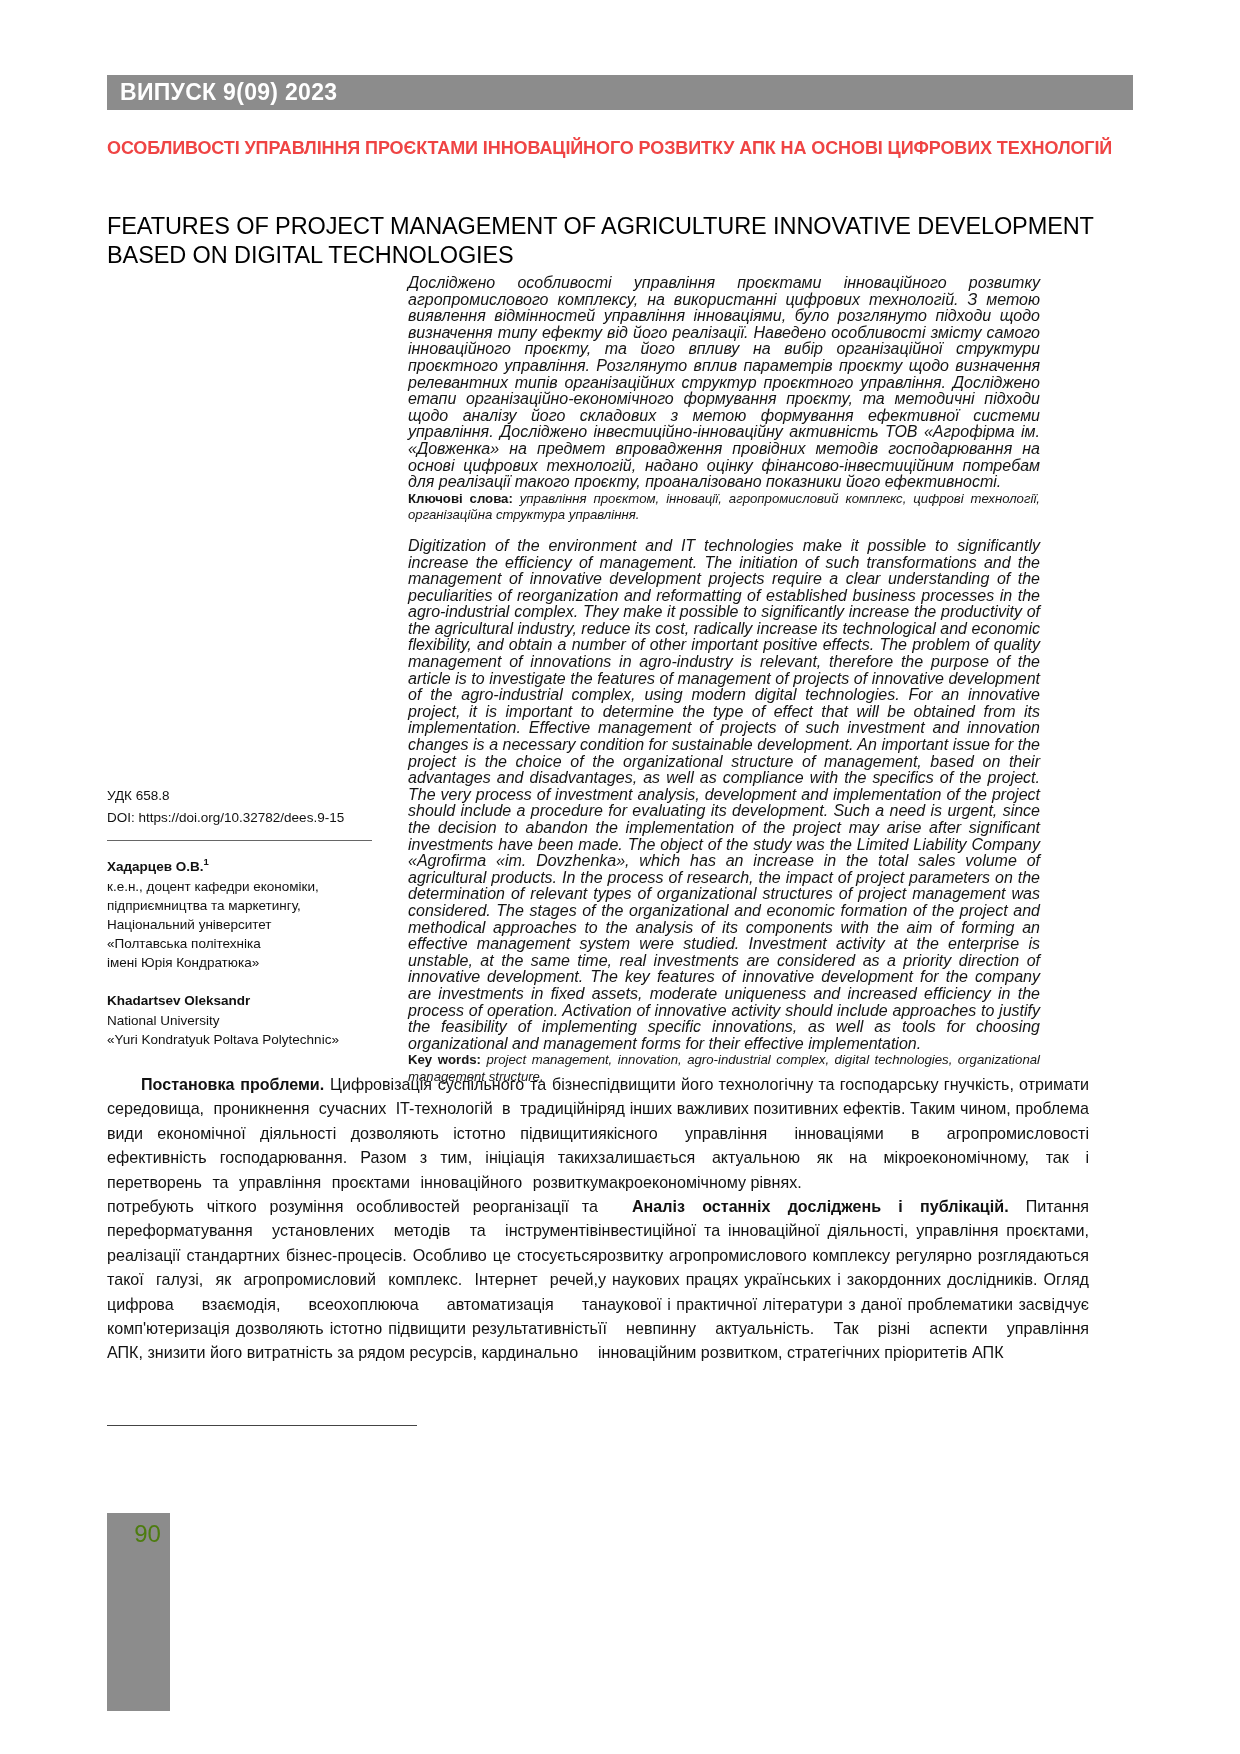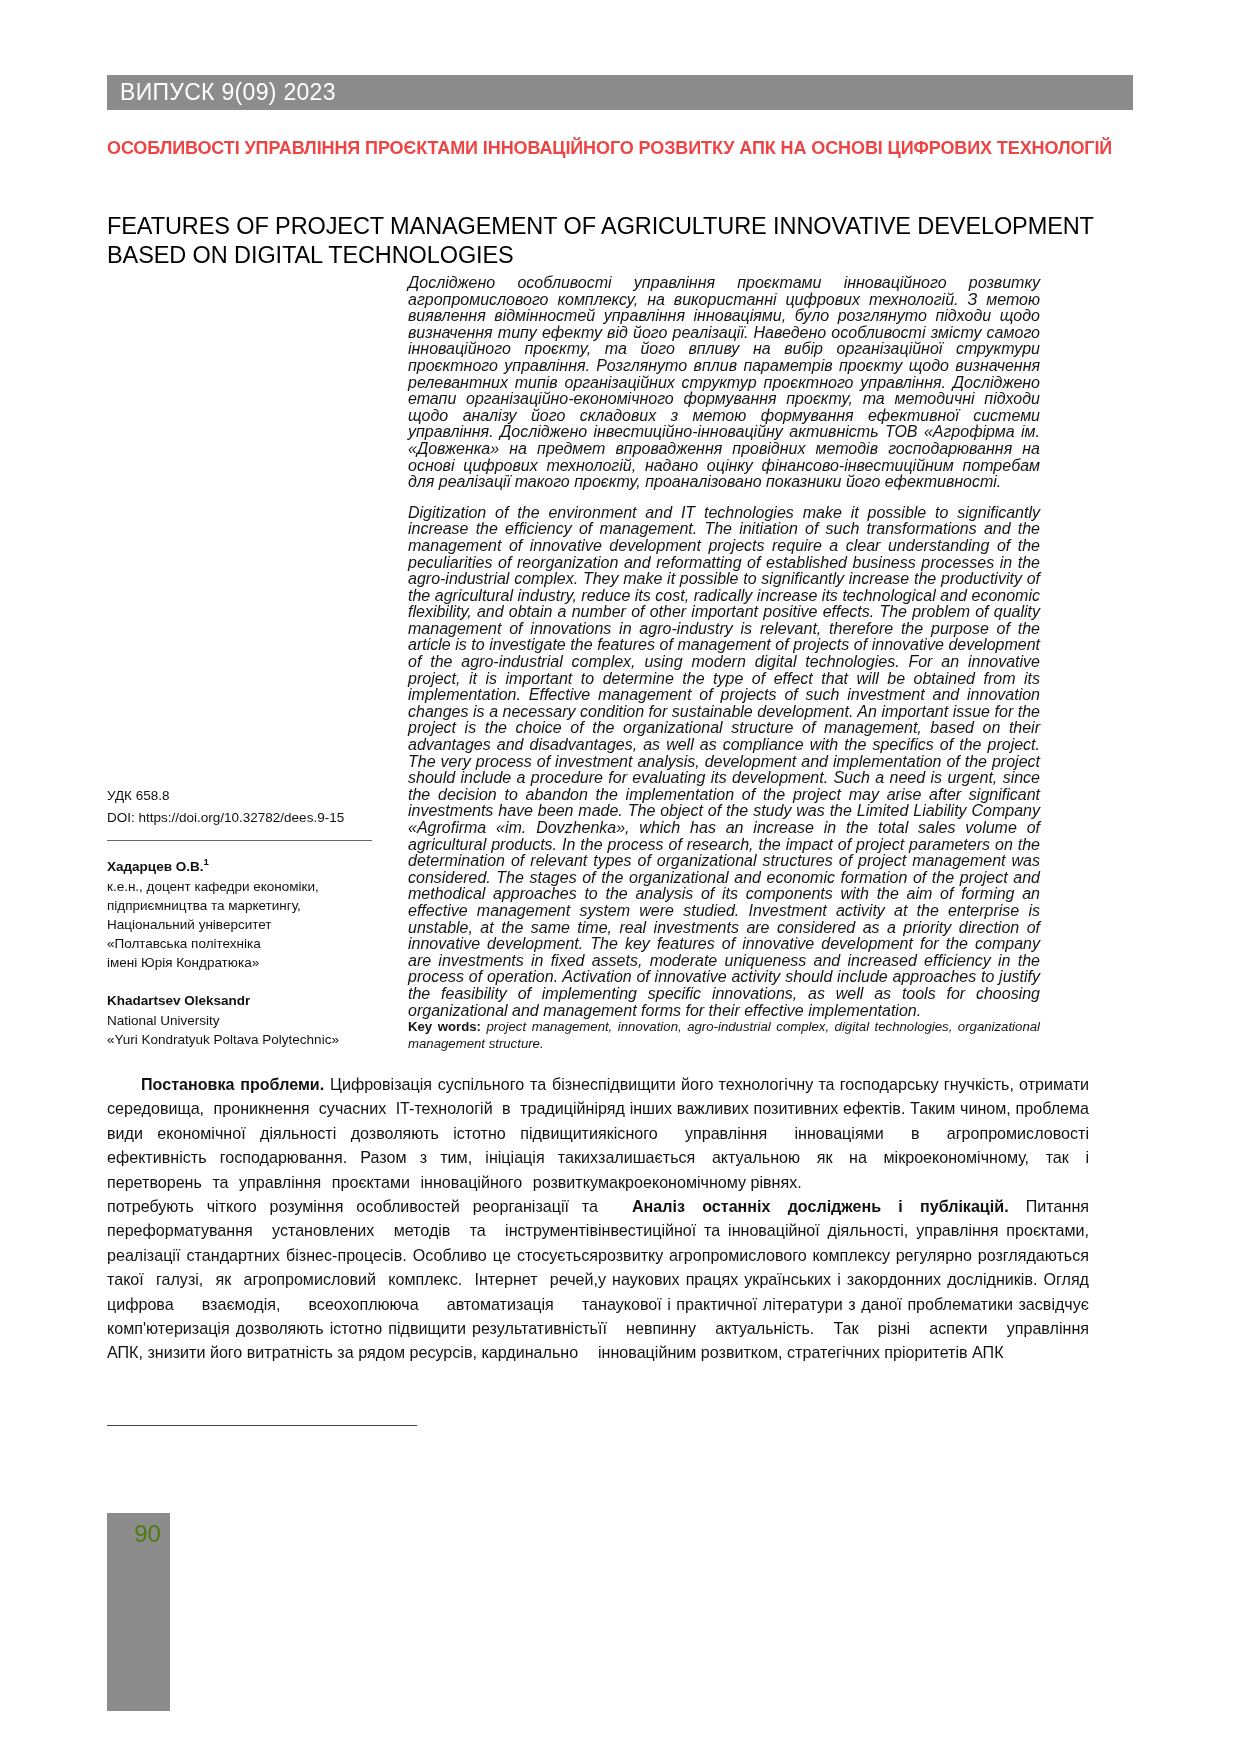--- a/index.html
+++ b/index.html
@@ -28,21 +28,21 @@
     top: 75px;
     width: 1026px;
     height: 35px;
     background: #8c8c8c;
   }
   .issue-bar-text {
     position: absolute;
     left: 13px;
     top: 4px;
     font-size: 23px;
-    font-weight: normal;
+    font-weight: bold;
     color: #ffffff;
     letter-spacing: 0.3px;
     white-space: nowrap;
   }
 
   
   .title-uk {
     position: absolute;
     left: 107px;
     top: 122px;
@@ -215,20 +215,21 @@
     <p class="meta-line">«Полтавська політехніка</p>
     <p class="meta-line">імені Юрія Кондратюка»</p>
     <div class="meta-gap"></div>
     <p class="meta-name">Khadartsev Oleksandr</p>
     <p class="meta-line">National University</p>
     <p class="meta-line">«Yuri Kondratyuk Poltava Polytechnic»</p>
   </div>
 
   <div class="abstract-col">
     <p class="abs-p">Досліджено особливості управління проєктами інноваційного розвитку агропромислового комплексу, на використанні цифрових технологій. З метою виявлення відмінностей управління інноваціями, було розглянуто підходи щодо визначення типу ефекту від його реалізації. Наведено особливості змісту самого інноваційного проєкту, та його впливу на вибір організаційної структури проєктного управління. Розглянуто вплив параметрів проєкту щодо визначення релевантних типів організаційних структур проєктного управління. Досліджено етапи організаційно-економічного формування проєкту, та методичні підходи щодо аналізу його складових з метою формування ефективної системи управління. Досліджено інвестиційно-інноваційну активність ТОВ «Агрофірма ім. «Довженка» на предмет впровадження провідних методів господарювання на основі цифрових технологій, надано оцінку фінансово-інвестиційним потребам для реалізації такого проєкту, проаналізовано показники його ефективності.</p>
+    <p class="abs-kw"><b>Ключові слова:</b><span> управління проєктом, інновації, агропромисловий комплекс, цифрові технології, організаційна структура управління.</span></p>
     <div class="abs-spacer"></div>
     <p class="abs-p">Digitization of the environment and IT technologies make it possible to significantly increase the efficiency of management. The initiation of such transformations and the management of innovative development projects require a clear understanding of the peculiarities of reorganization and reformatting of established business processes in the agro-industrial complex. They make it possible to significantly increase the productivity of the agricultural industry, reduce its cost, radically increase its technological and economic flexibility, and obtain a number of other important positive effects. The problem of quality management of innovations in agro-industry is relevant, therefore the purpose of the article is to investigate the features of management of projects of innovative development of the agro-industrial complex, using modern digital technologies. For an innovative project, it is important to determine the type of effect that will be obtained from its implementation. Effective management of projects of such investment and innovation changes is a necessary condition for sustainable development. An important issue for the project is the choice of the organizational structure of management, based on their advantages and disadvantages, as well as compliance with the specifics of the project. The very process of investment analysis, development and implementation of the project should include a procedure for evaluating its development. Such a need is urgent, since the decision to abandon the implementation of the project may arise after significant investments have been made. The object of the study was the Limited Liability Company «Agrofirma «im. Dovzhenka», which has an increase in the total sales volume of agricultural products. In the process of research, the impact of project parameters on the determination of relevant types of organizational structures of project management was considered. The stages of the organizational and economic formation of the project and methodical approaches to the analysis of its components with the aim of forming an effective management system were studied. Investment activity at the enterprise is unstable, at the same time, real investments are considered as a priority direction of innovative development. The key features of innovative development for the company are investments in fixed assets, moderate uniqueness and increased efficiency in the process of operation. Activation of innovative activity should include approaches to justify the feasibility of implementing specific innovations, as well as tools for choosing organizational and management forms for their effective implementation.</p>
     <p class="abs-kw"><b>Key words:</b><span> project management, innovation, agro-industrial complex, digital technologies, organizational management structure.</span></p>
   </div>
 
   <div class="body-cols">
     <div class="body-col">
       <p><b>Постановка проблеми.</b><span> Цифровізація суспільного та бізнес середовища, проникнення сучасних IT-технологій в традиційні види економічної діяльності дозволяють істотно підвищити ефективність господарювання. Разом з тим, ініціація таких перетворень та управління проєктами інноваційного розвитку потребують чіткого розуміння особливостей реорганізації та переформатування установлених методів та інструментів реалізації стандартних бізнес-процесів. Особливо це стосується такої галузі, як агропромисловий комплекс. Інтернет речей, цифрова взаємодія, всеохоплююча автоматизація та комп'ютеризація дозволяють істотно підвищити результативність АПК, знизити його витратність за рядом ресурсів, кардинально</span></p>
     </div>
     <div class="body-col">

